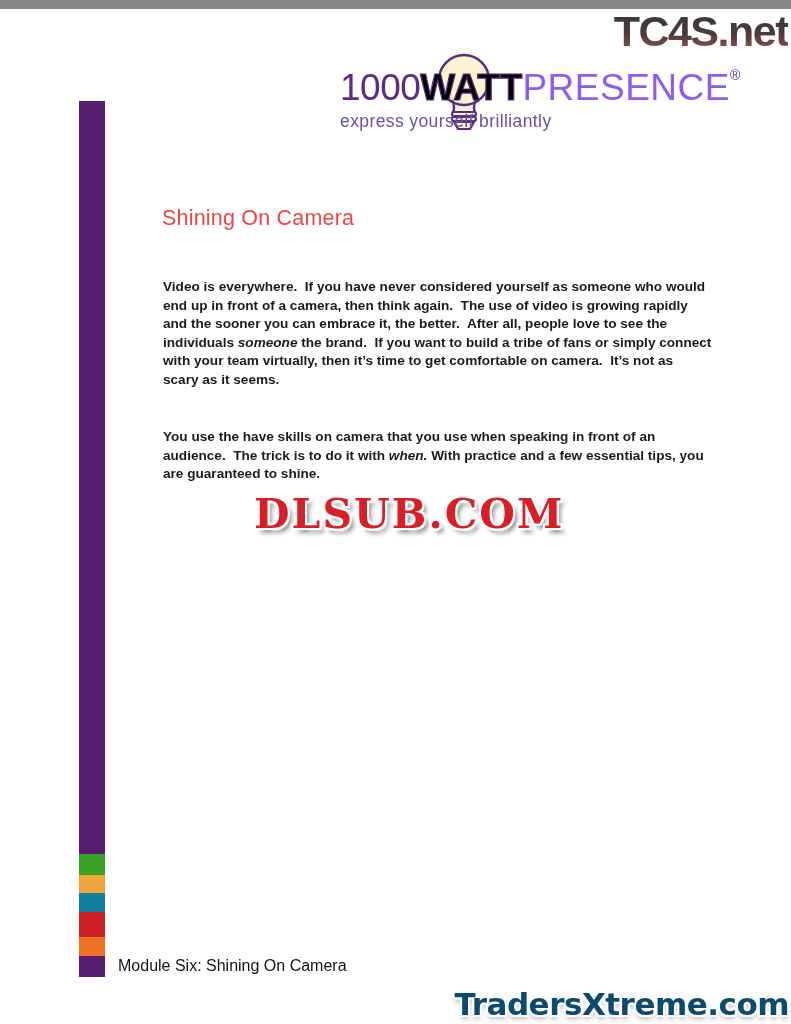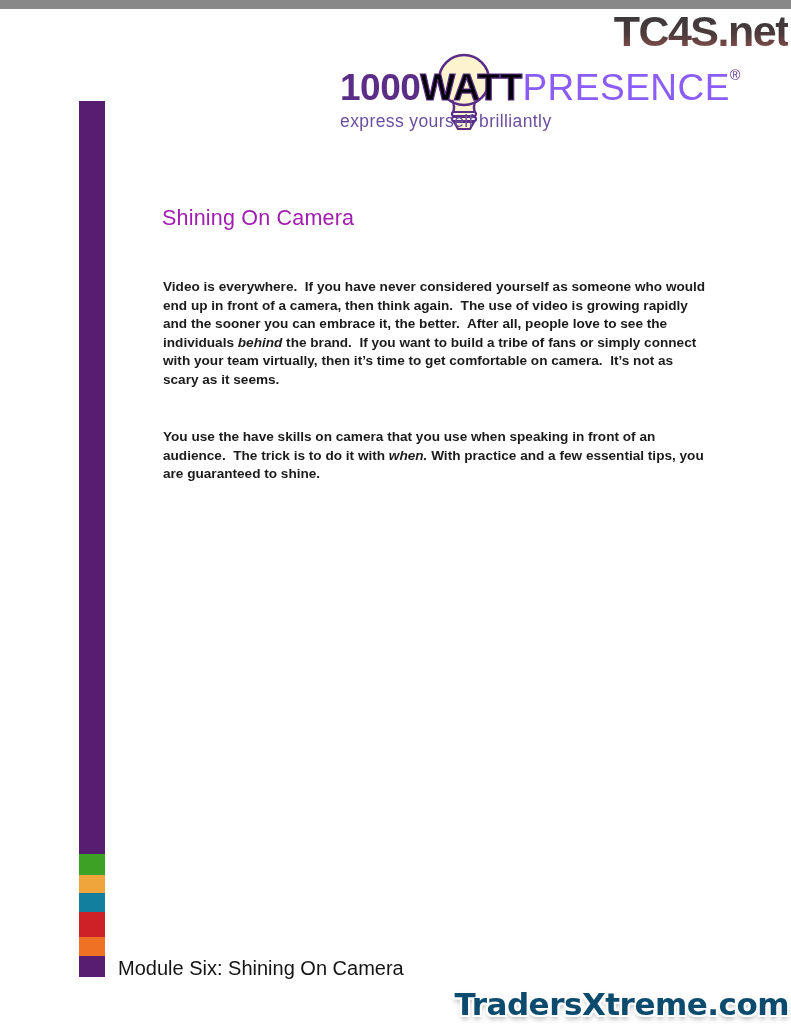--- a/index.html
+++ b/index.html
@@ -19,21 +19,21 @@
     font-weight: bold; font-size: 43px; letter-spacing: -1.5px;
     background: linear-gradient(to bottom, #3a3a3c 15%, #4c3a3c 55%, #8e524d 90%, #a8625a 100%);
     -webkit-background-clip: text; background-clip: text;
     color: transparent;
   }
 
   
   .brand { position: absolute; left: 340px; top: 44px; width: 380px; height: 70px; }
   .brand-bulb { position: absolute; left: 84px; top: 0px; z-index: 0; color: #5b2d87; }
   .brand-text { position: relative; z-index: 1; white-space: nowrap; font-size: 37px; letter-spacing: -0.5px; line-height: 44px; }
-  .b-1000 { font-weight: 700; }
+  .b-1000 { font-weight: 400; }
   .b-watt {
     font-weight: 700;
     -webkit-text-stroke: 1.2px #5b2d87;
     letter-spacing: 0px;
   }
   .b-presence { font-weight: 400; letter-spacing: 0.5px; }
   .b-reg { font-size: 14px; vertical-align: 20px; letter-spacing: 0; }
   .brand-tagline {
     position: relative; z-index: 1;
     text-align: left; padding-right: 12px;
@@ -45,21 +45,21 @@
     position: absolute; left: 79px; top: 92px;
     width: 26px; height: 876px;
     display: flex; flex-direction: column;
   }
   .accent-bar .bar-main { flex: 1 1 auto; }
   .accent-bar .sq { flex: 0 0 auto; }
 
   
   .doc-title {
     position: absolute; left: 162px; top: 197px;
-    font-size: 21.5px; font-weight: 400; color: #a21caf; letter-spacing: 0.2px;
+    font-size: 21.5px; font-weight: 400; color: #ef4444; letter-spacing: 0.2px;
   }
   .para {
     position: absolute; left: 163px; width: 610px;
     font-size: 13.6px; line-height: 18.5px; color: #1b1b1b;
     white-space: pre-wrap;
     font-weight: bold;
   }
   .para-1 { top: 269px; }
   .para-2 { top: 419px; }
   .para-3 { top: 521px; }
@@ -71,21 +71,21 @@
     font-weight: bold; font-size: 41px; letter-spacing: 2px;
     text-shadow:
       -2px -2px 0 #fff, 2px -2px 0 #fff, -2px 2px 0 #fff, 2px 2px 0 #fff,
       -2px 0 0 #fff, 2px 0 0 #fff, 0 -2px 0 #fff, 0 2px 0 #fff,
       4px 5px 4px rgba(75,75,75,0.6);
   }
 
   
   .module-label {
     position: absolute; left: 118px; top: 948px;
-    font-size: 20px; color: #141414;
+    font-size: 16px; color: #141414;
   }
   .wm-bottom-right {
     position: absolute; right: 2px; top: 977px;
     font-family: "DejaVu Sans", sans-serif;
     font-weight: bold; font-size: 31px; letter-spacing: -0.5px;
     text-shadow:
       -2px -2px 0 #fdfdfd, 2px -2px 0 #fdfdfd, -2px 2px 0 #fdfdfd, 2px 2px 0 #fdfdfd,
       -2px 0 0 #fdfdfd, 2px 0 0 #fdfdfd, 0 -2px 0 #fdfdfd, 0 2px 0 #fdfdfd,
       0 4px 5px rgba(110,110,110,0.55);
   }
@@ -122,27 +122,28 @@
     <div class="sq" style="height: 25px; background-color: rgb(206, 33, 39);"></div>
     <div class="sq" style="height: 19px; background-color: rgb(239, 113, 35);"></div>
     <div class="sq" style="height: 21px; background-color: rgb(87, 29, 113);"></div>
   </div>
 
   <h1 class="doc-title">Shining On Camera</h1>
 
   <p class="para para-1"><span>Video is everywhere.  If you have never considered yourself as someone who would
 end up in front of a camera, then think again.  The use of video is growing rapidly
 and the sooner you can embrace it, the better.  After all, people love to see the
-individuals </span><span style="font-style: italic;">behind</span><span> the brand.  If you want to build a tribe of fans or simply connect
+individuals </span><span style="font-style: italic;">someone</span><span> the brand.  If you want to build a tribe of fans or simply connect
 with your team virtually, then it’s time to get comfortable on camera.  It’s not as
 scary as it seems.</span></p>
 
   <p class="para para-2"><span>You use the have skills on camera that you use when speaking in front of an
 audience.  The trick is to do it with </span><span style="font-style: italic;">when.</span><span> With practice and a few essential tips, you
 are guaranteed to shine.</span></p>
 
 
+  <div class="wm-center" style="color: rgb(217, 30, 38);">DLSUB.COM</div>
 
   <div class="module-label">Module Six: Shining On Camera</div>
 
   <div class="wm-bottom-right" style="color: #0c4a6e;">TradersXtreme.com</div>
 
 </div>
 
 </body></html>

